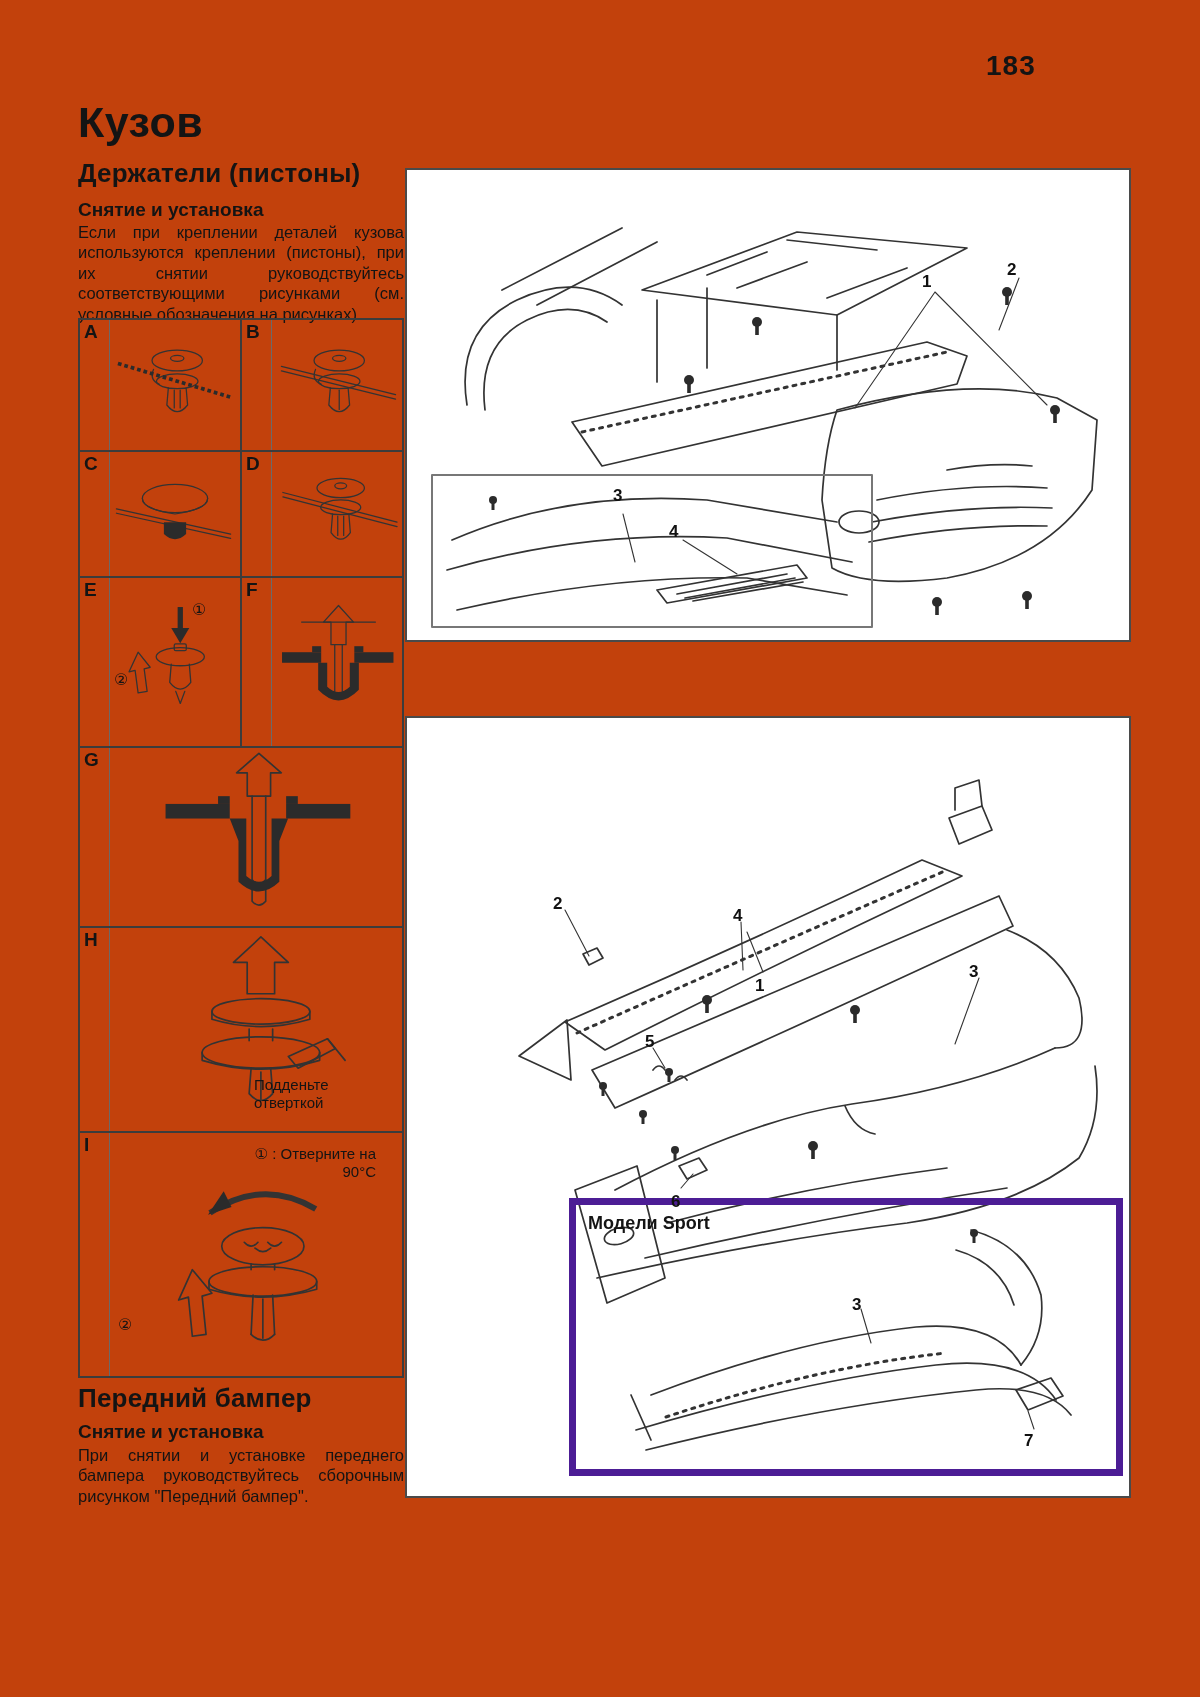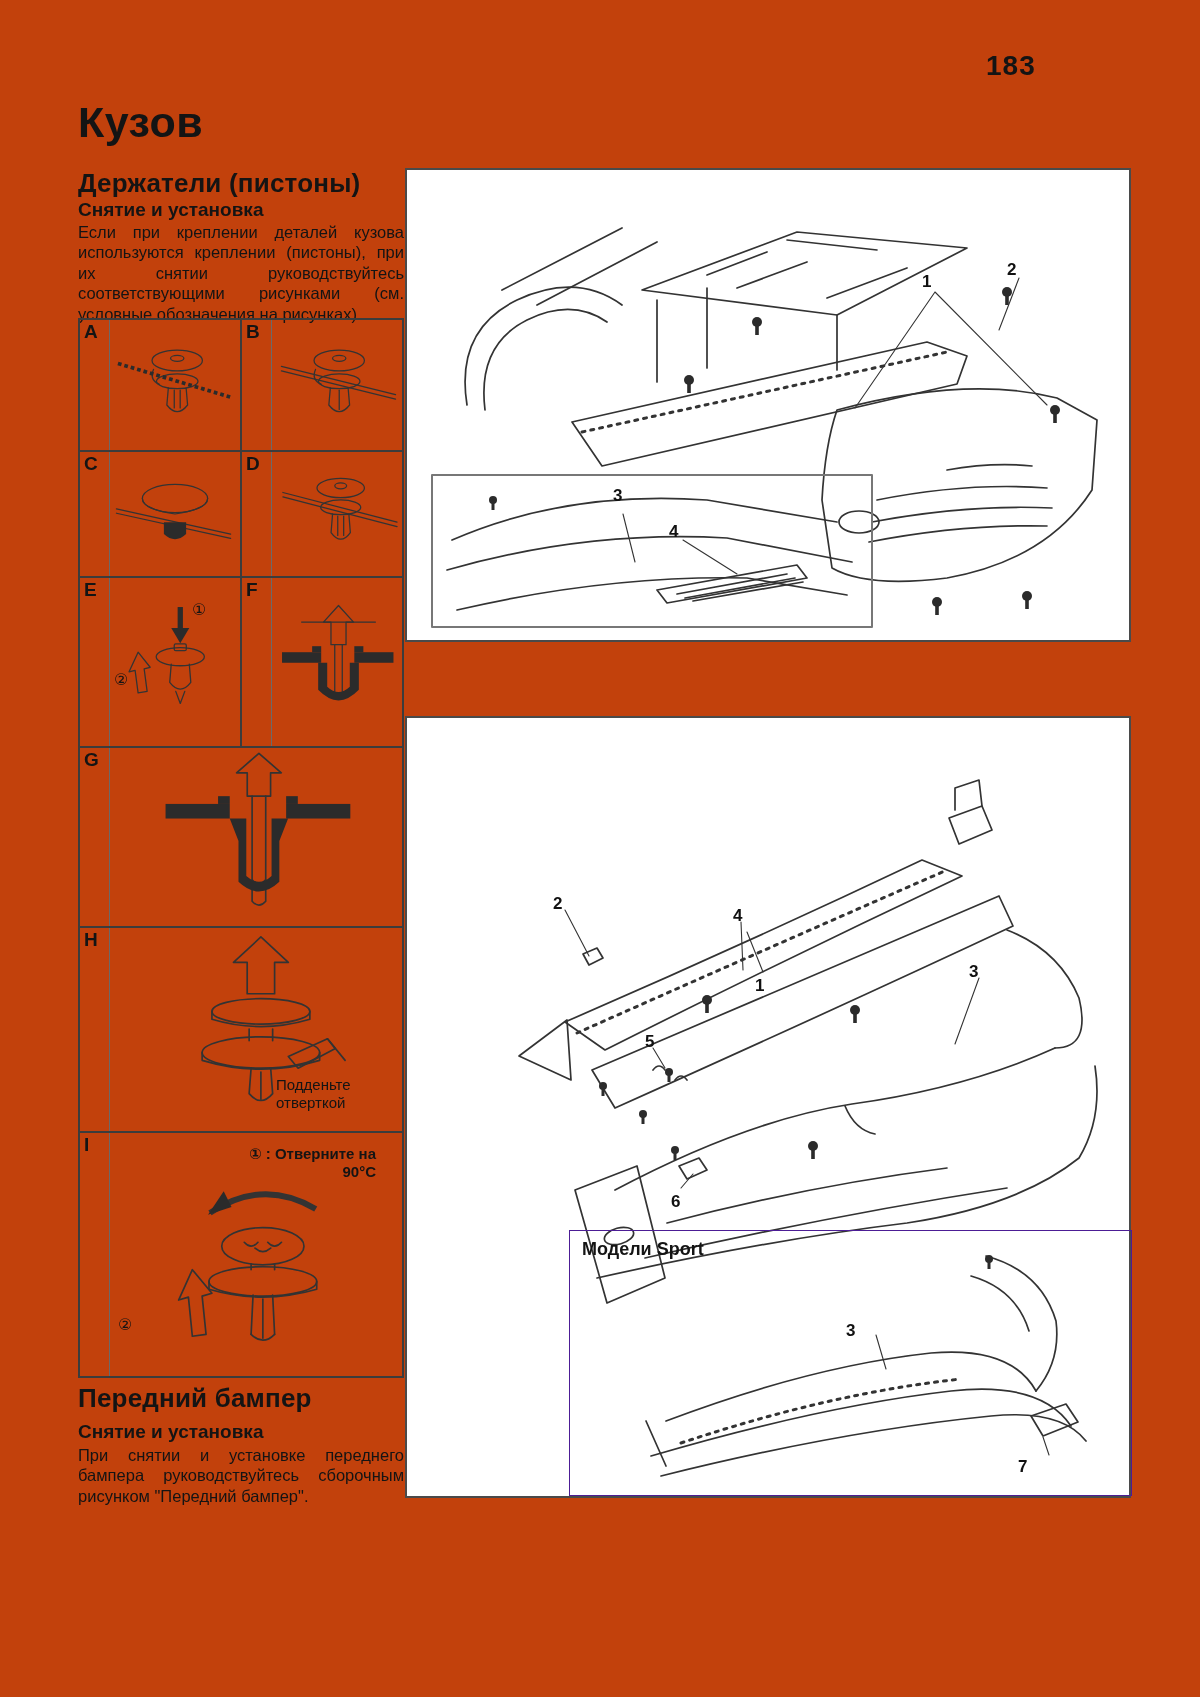--- a/index.html
+++ b/index.html
@@ -23,37 +23,37 @@
   .cellnote{position:absolute;font-size:15px;line-height:1.2;z-index:3;}
   .mark{position:absolute;font-size:16px;z-index:3;}
   
   .figbox{border:2px solid #4a4a4a;background:#fff;}
   #figfront{left:405px;top:168px;width:722px;height:470px;}
   #figrear{left:405px;top:716px;width:722px;height:778px;}
   .caption{width:724px;font-size:17.5px;font-weight:bold;line-height:1.3;text-align:justify;}
   #capfront{left:405px;top:646px;}
   #caprear{left:405px;top:1502px;}
   .callout{position:absolute;font-size:17px;font-weight:bold;color:#111;z-index:4;}
-  #sportinset{position:absolute;left:162px;top:512px;width:540px;height:264px;border:1px solid #4c1d95;padding-left:21px;}
+  #sportinset{position:absolute;left:162px;top:480px;width:540px;height:264px;border:7px solid #4c1d95;}
   .sportlabel{position:absolute;left:12px;top:8px;font-size:18px;font-weight:bold;}
   svg{display:block;}
   .ln{stroke:#333;fill:none;stroke-width:1.7;stroke-linecap:round;stroke-linejoin:round;}
   .lnth{stroke:#333;fill:none;stroke-width:1.1;}
   .dk{fill:#2b2b2b;stroke:none;}
 </style>
 </head>
 <body>
 
 <div id="page">
 
   <div class="abs pagenum">183</div>
 
   <div class="abs h1">Кузов</div>
 
-  <div class="abs h2" style="left:78px;top:168px;">Держатели (пистоны)</div>
+  <div class="abs h2" style="left:78px;top:158px;">Держатели (пистоны)</div>
   <div class="abs h3" style="left:78px;top:199px;">Снятие и установка</div>
   <div class="abs body-p" style="left:78px;top:222px;">Если при креплении деталей кузова используются креплении (пистоны), при их снятии руководствуйтесь соответствующими рисунками (см. условные обозначения на рисунках).</div>
 
   <div id="clipgrid" class="abs">
 
     <div class="grow" style="height:130px;">
       <div class="gcell half">
         <span class="glabel">A</span>
         <span class="gstrip"></span>
         <div class="cart">
@@ -185,21 +185,21 @@
             <path class="dk" d="M118 67 L127 90 L127 132 Q148 152 169 132 L169 90 L178 67 L161 67 L161 126 Q148 138 135 126 L135 67 Z"></path>
           </svg>
         </div>
       </div>
     </div>
 
     <div class="grow" style="height:203px;">
       <div class="gcell">
         <span class="glabel">H</span>
         <span class="gstrip"></span>
-        <span class="cellnote" style="left:196px;top:148px;width:104px;">Подденьте отверткой</span>
+        <span class="cellnote" style="left:174px;top:148px;width:104px;">Подденьте отверткой</span>
         <div class="cart">
           <svg width="284" height="196" viewBox="0 0 290 198">
             <g class="ln">
               <path d="M136 62 V30 H122 L150 4 L178 30 H164 V62 Z"></path>
               <ellipse cx="150" cy="80" rx="50" ry="13"></ellipse>
               <path d="M100 80 V88 Q150 103 200 88 V80"></path>
               <path d="M138 98 V110 M162 98 V110"></path>
               <ellipse cx="150" cy="122" rx="60" ry="16"></ellipse>
               <path d="M90 122 V130 Q150 148 210 130 V122"></path>
               <path d="M140 138 L138 164 Q150 178 162 164 L160 138"></path>
@@ -209,21 +209,21 @@
             </g>
           </svg>
         </div>
       </div>
     </div>
 
     <div class="grow" style="height:243px;">
       <div class="gcell">
         <span class="glabel">I</span>
         <span class="gstrip"></span>
-        <span class="cellnote" style="left:140px;top:12px;width:156px;text-align:right;font-weight:bold;">① : Отверните на 90°C</span>
+        <span class="cellnote" style="left:140px;top:12px;width:156px;text-align:right;">① : Отверните на 90°C</span>
         <span class="mark" style="left:38px;top:182px;">②</span>
         <div class="cart">
           <svg width="284" height="236" viewBox="0 0 290 238">
             <path d="M98 76 Q152 40 206 72" stroke="#333" fill="none" stroke-width="6"></path>
             <path class="dk" d="M96 78 L112 54 L120 70 Z"></path>
             <g class="ln">
               <ellipse cx="152" cy="110" rx="42" ry="19"></ellipse>
               <path d="M133 106 Q140 114 147 106 M157 106 Q164 114 171 106"></path>
               <path d="M144 112 Q152 119 160 112"></path>
               <path d="M140 128 V134 M164 128 V134"></path>

